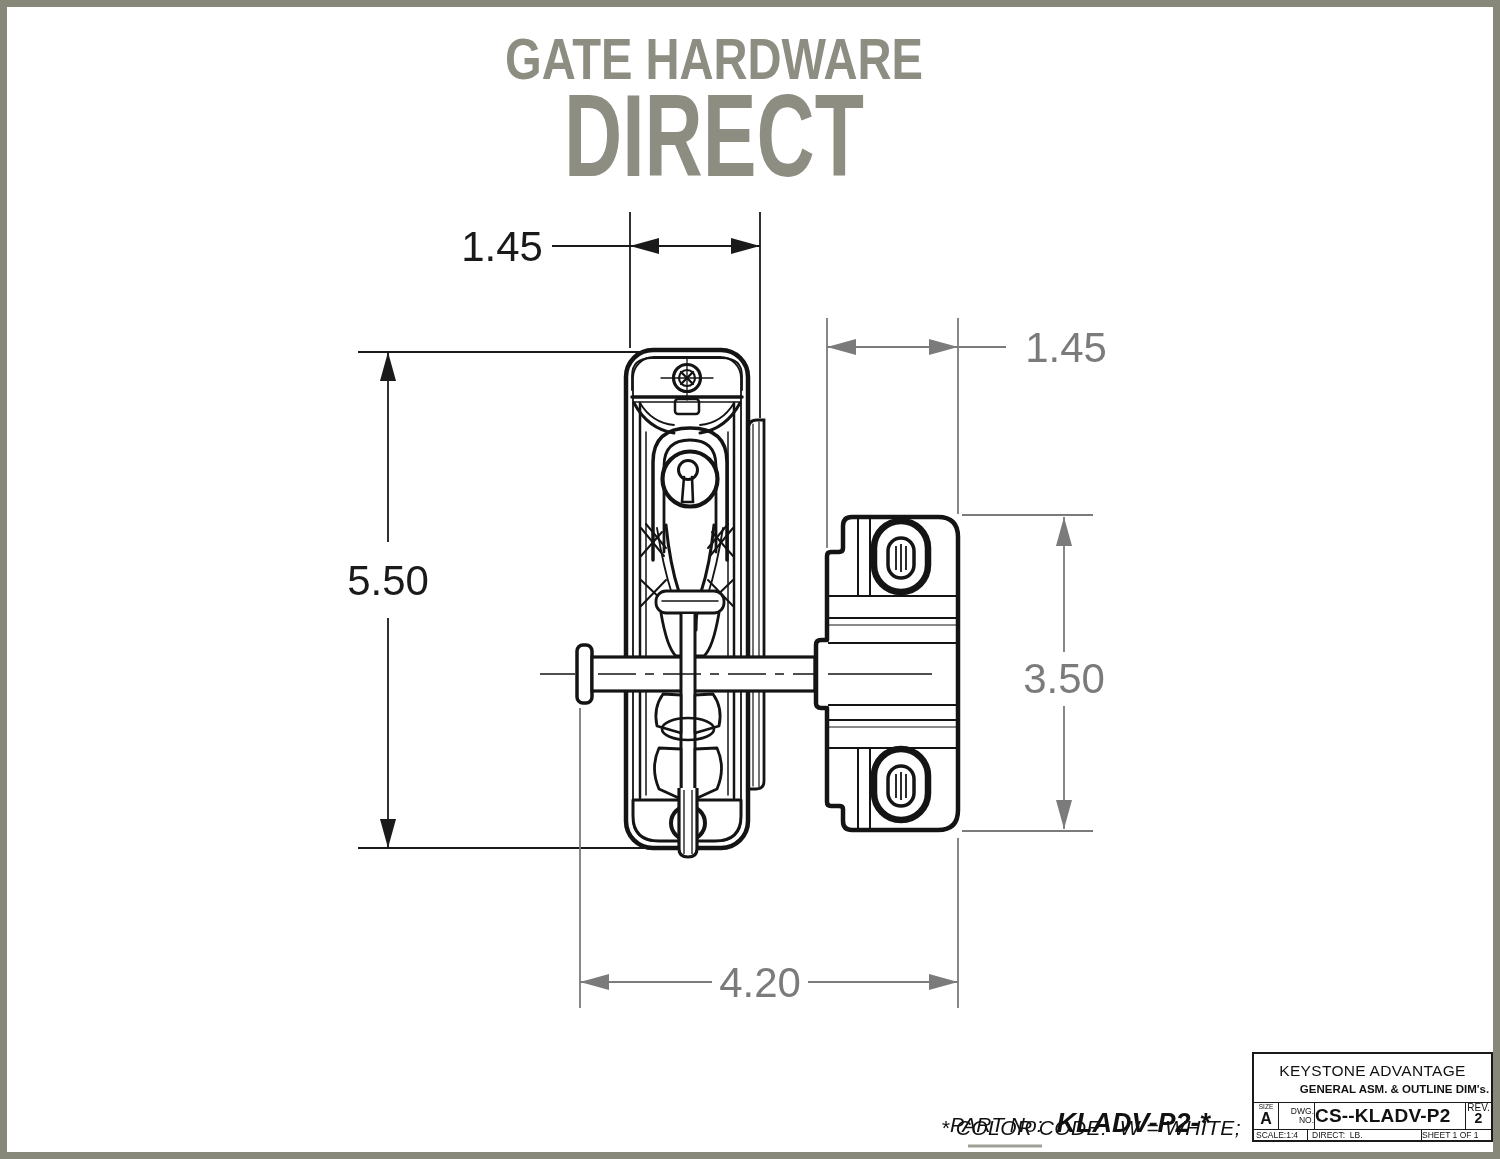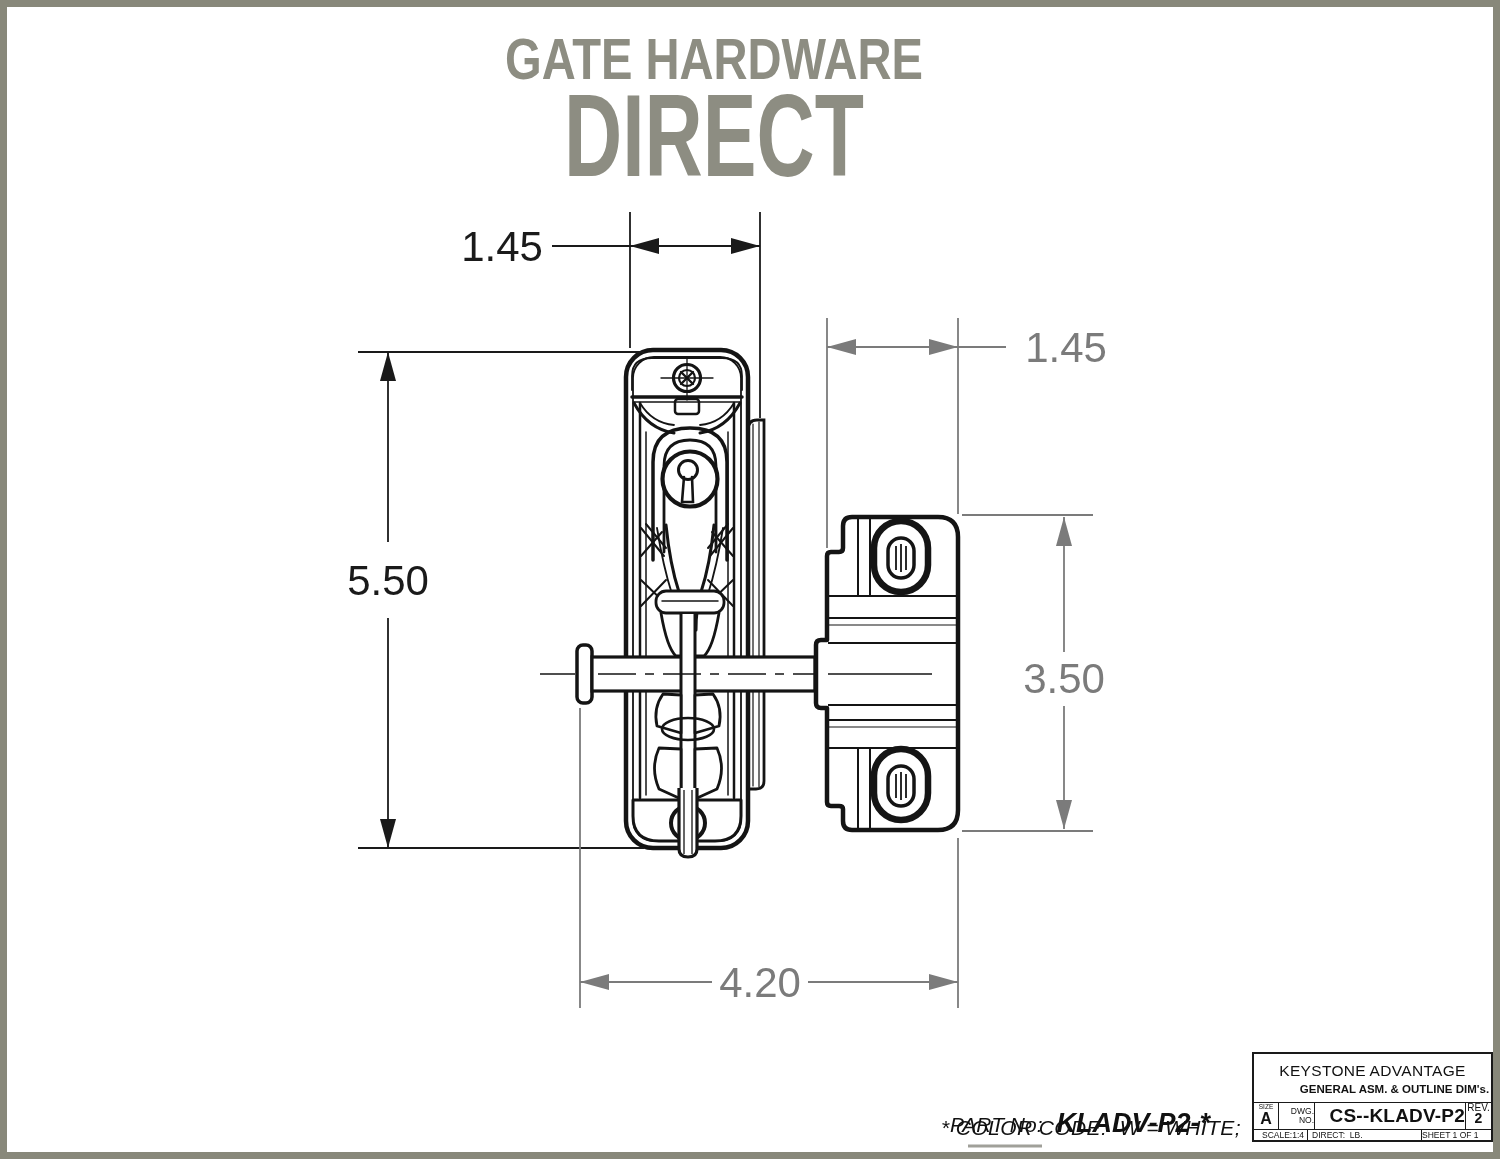--- a/index.html
+++ b/index.html
@@ -27,25 +27,25 @@
   .tb-row1{height:48px;text-align:center;overflow:hidden;}
   .tb-company{font-size:15.5px;font-weight:normal;margin-top:8px;letter-spacing:0.3px;}
   .tb-subtitle{font-size:11.5px;font-weight:bold;margin-top:3px;padding-left:44px;}
   .tb-row2{height:27px;display:flex;border-top:1px solid #1a1a1a;box-sizing:border-box;}
   .tb-row3{height:11px;display:flex;border-top:1px solid #1a1a1a;box-sizing:border-box;
            font-size:8.5px;line-height:10px;white-space:pre;}
   .tb-c-size{width:24px;border-right:1px solid #1a1a1a;text-align:center;overflow:hidden;}
   .tb-size-label{font-size:6.5px;line-height:6px;margin-top:1px;}
   .tb-size-value{font-size:16px;font-weight:bold;line-height:17px;}
   .tb-c-dwg{width:36px;border-right:1px solid #1a1a1a;text-align:right;font-size:8.5px;line-height:9px;padding-top:4px;box-sizing:border-box;}
-  .tb-c-num{flex:1;text-align:right;font-size:19px;font-weight:bold;line-height:26px;letter-spacing:0.2px;}
+  .tb-c-num{flex:1;text-align:left;font-size:19px;font-weight:bold;line-height:26px;letter-spacing:0.2px;}
   .tb-c-rev{width:25px;border-left:1px solid #1a1a1a;text-align:center;overflow:hidden;}
   .tb-rev-label{font-size:10px;line-height:7px;margin-top:1px;}
   .tb-rev-value{font-size:14px;font-weight:bold;line-height:15px;}
-  .tb-s-scale{width:54px;border-right:1px solid #1a1a1a;padding-left:8px;box-sizing:border-box;}
+  .tb-s-scale{width:54px;border-right:1px solid #1a1a1a;padding-left:2px;box-sizing:border-box;}
   .tb-s-weight{flex:1;padding-left:4px;}
   .tb-s-sheet{width:70px;border-left:1px solid #1a1a1a;padding-left:0;box-sizing:border-box;}
 </style>
 </head>
 <body>
 
 <div class="frame"></div>
 
 <svg class="drawing" viewBox="0 0 1500 1159">
 

